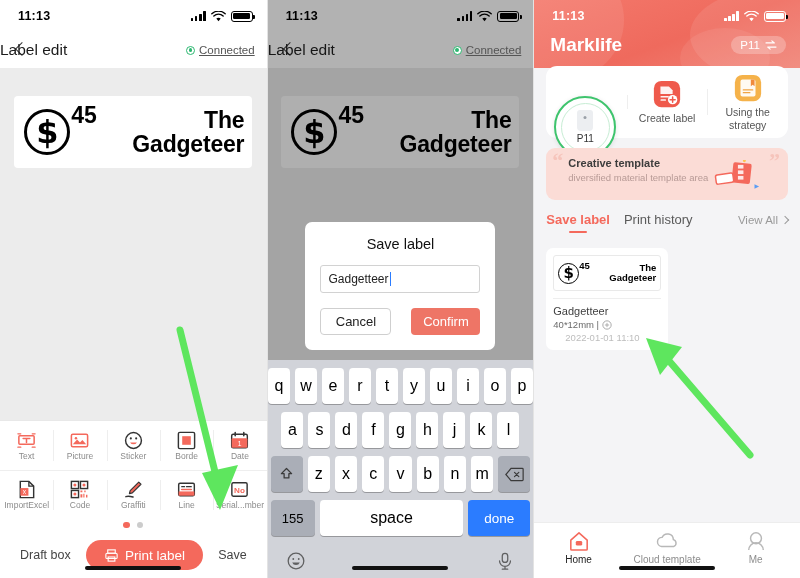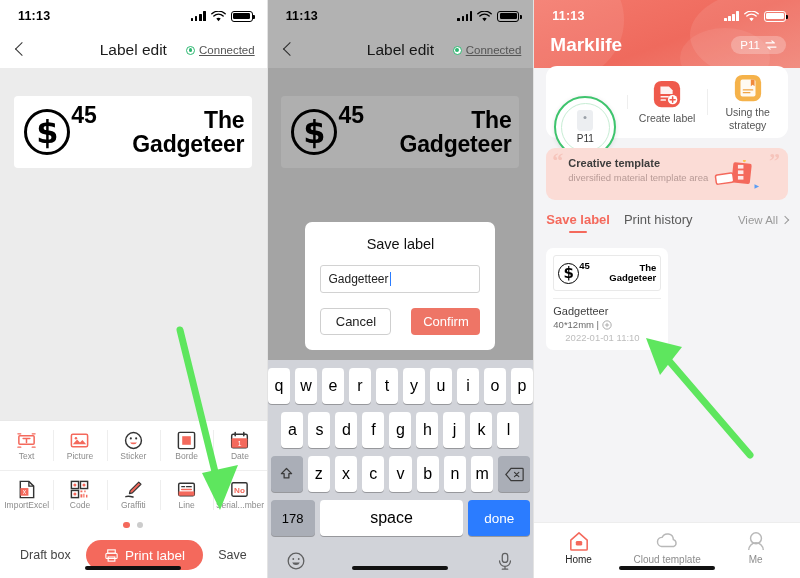--- a/index.html
+++ b/index.html
@@ -32,21 +32,21 @@
   .batt > span { display: block; height: 100%; width: 100%; background: #000; border-radius: 1.2px; }
 
   
   .navbar { height: 36px; display: flex; align-items: center; padding: 0 12px; background: #fff; position: relative; }
   .back-chevron { width: 18px; height: 18px; position: relative; cursor: pointer; }
   .back-chevron::before {
     content:""; position:absolute; left:5px; top:3px;
     width: 9px; height: 9px; border-left: 1.6px solid #333; border-bottom: 1.6px solid #333;
     transform: rotate(45deg);
   }
-  .nav-title { position:absolute; left:0; right:0; text-align:center; font-size:15.5px; color:#1b1b1b; pointer-events:none;}
+  .nav-title { position:absolute; left:0; right:0; font-size:15.5px; color:#1b1b1b; pointer-events:none;}
   .conn { margin-left: auto; display:flex; align-items:center; gap:4px; font-size:11.5px; color:#555; z-index:2;text-decoration:underline;}
   .conn-dot { width: 9px; height: 9px; border-radius: 50%; border: 1.6px solid #2eb872; background:#fff; position:relative;}
   .conn-dot::after{content:"";position:absolute;inset:1.6px;border-radius:50%;background:#2eb872;}
 
   
   .canvas-area { background:#ececec; flex:1; display:flex; align-items:flex-start; justify-content:center; padding-top:28px; }
   .label-card {
     width: 238px; height: 72px; background:#fff; border-radius:4px;
     display:flex; align-items:center; padding: 0 8px 0 10px; position:relative;
   }
@@ -428,21 +428,21 @@
           <div class="key">n</div>
           <div class="key">m</div>
         <div class="key wide">
           <svg width="19" height="15" viewBox="0 0 22 16">
               <path d="M7 1h13a1 1 0 0 1 1 1v12a1 1 0 0 1-1 1H7L1 8z" fill="none" stroke="#3a3a3a" stroke-width="1.4"></path>
               <path d="M11 5.5l5 5M16 5.5l-5 5" stroke="#3a3a3a" stroke-width="1.4" stroke-linecap="round"></path>
             </svg>
         </div>
       </div>
       <div class="krow r4">
-        <div class="key fn">178</div>
+        <div class="key fn">155</div>
         <div class="key space">space</div>
         <div class="key done">done</div>
       </div>
       <div class="kbot">
         <svg class="kb-ico" viewBox="0 0 22 22">
           <circle cx="11" cy="11" r="8.6" fill="none" stroke="#3a3a3a" stroke-width="1.4"></circle>
           <circle cx="8" cy="8.8" r="1" fill="#3a3a3a"></circle>
             <circle cx="14" cy="8.8" r="1" fill="#3a3a3a"></circle>
           <path d="M6.8 12.6a4.5 4.5 0 0 0 8.4 0z" fill="#3a3a3a"></path>
         </svg>

